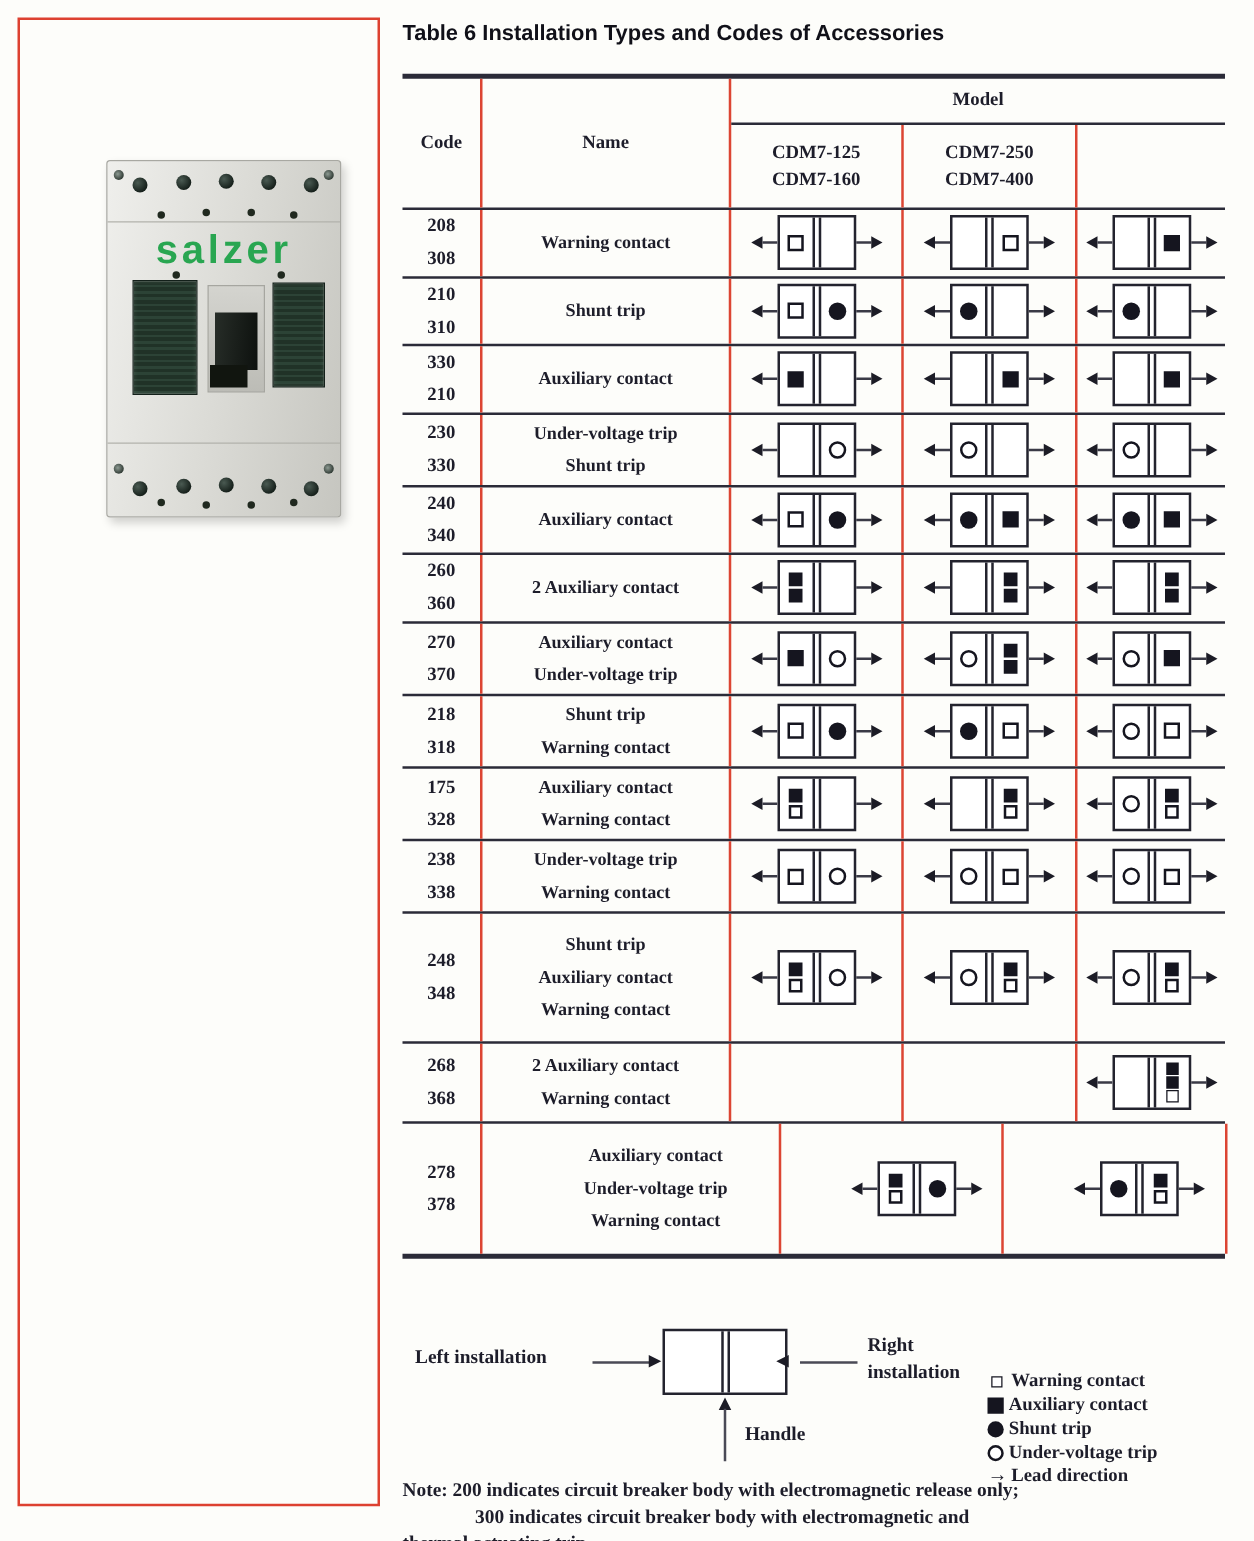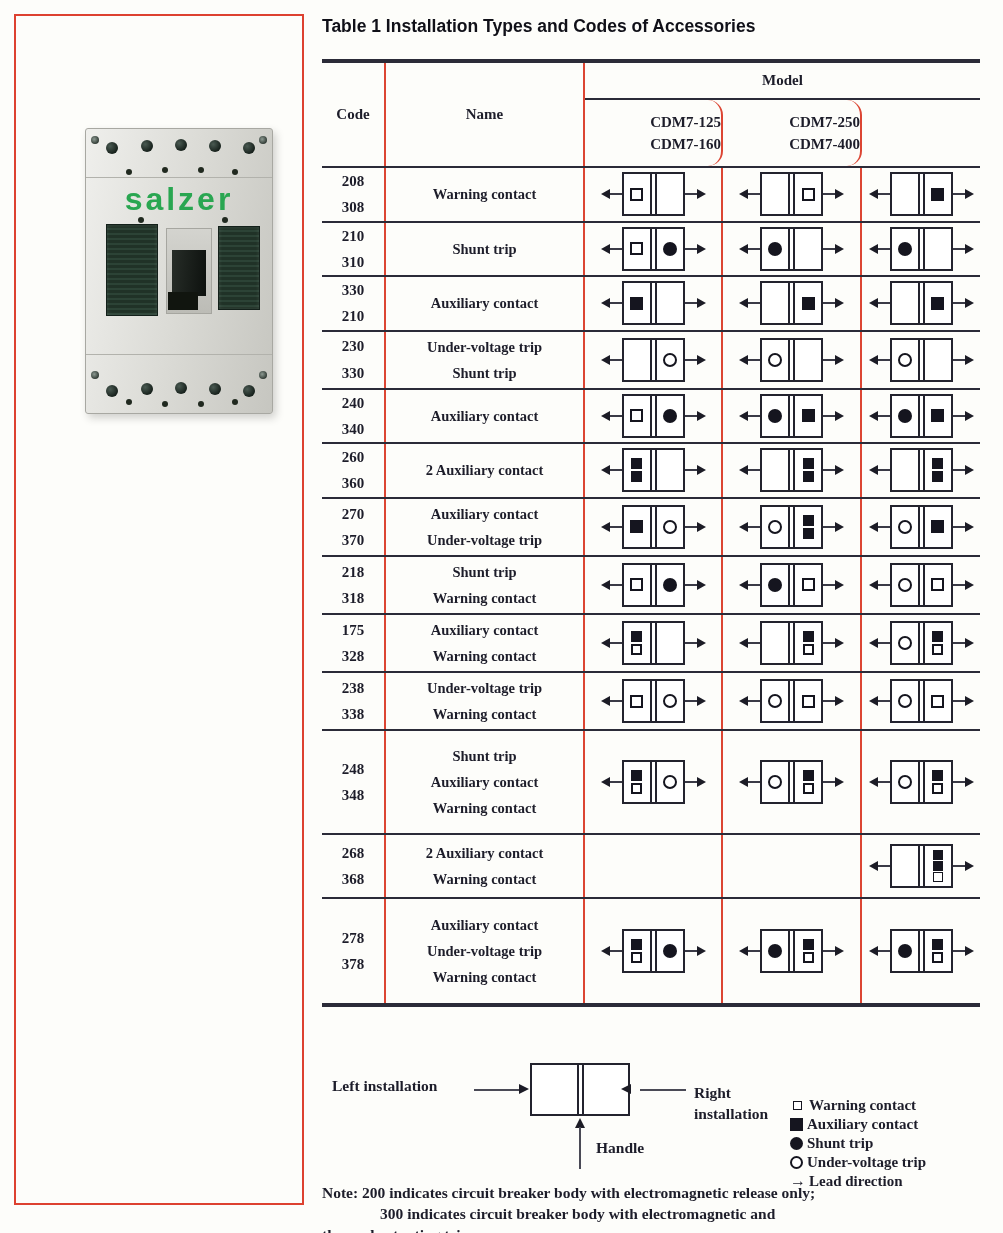--- a/index.html
+++ b/index.html
@@ -43,28 +43,28 @@
   .acc-table { margin-top:22px; width:658px; border-top:4px solid #2b2b38; border-bottom:4px solid #2b2b38; }
   .thead { display:grid; grid-template-columns:64px 199px 138px 139px 118px;
            grid-template-rows:37px 66px; border-bottom:2.5px solid #2b2b38; }
   .th { font-weight:bold; font-size:15px; }
   .th-code { grid-column:1; grid-row:1/3; border-right:2px solid #dc4533;
              display:flex; align-items:center; justify-content:center; }
   .th-name { grid-column:2; grid-row:1/3; border-right:2px solid #dc4533;
              display:flex; align-items:center; justify-content:center; }
   .th-model { grid-column:3/6; grid-row:1; border-bottom:2px solid #2b2b38;
              display:flex; align-items:center; justify-content:center; }
-  .th-m { grid-row:2; text-align:right; padding-top:12px; line-height:1.45;border-radius:15px; }
+  .th-m { grid-row:2; text-align:center; padding-top:12px; line-height:1.45; }
   .th-m.c3 { grid-column:3; border-right:2px solid #dc4533; }
   .th-m.c4 { grid-column:4; border-right:2px solid #dc4533; }
   .th-m.c5 { grid-column:5; }
 
   .trow { display:grid; grid-template-columns:64px 199px 138px 139px 118px;
           border-bottom:2px solid #2b2b38; }
-  .trow:last-child { border-bottom:none; }
+  .trow:last-child { border-bottom:none;gap:40px; }
   .td { display:flex; flex-direction:column; align-items:center; justify-content:center; }
   .td.code { border-right:2px solid #dc4533; font-weight:bold; font-size:15px; line-height:1.75; }
   .td.name { border-right:2px solid #dc4533; font-weight:bold; font-size:14.5px;
              line-height:1.8; text-align:center; padding:2px 6px; }
   .td.dgc { border-right:2px solid #dc4533; }
   .td.dgc.last { border-right:none; }
 
   
   .dg { display:flex; align-items:center; justify-content:center; }
   .dbox { display:flex; align-items:stretch; height:44px; border:2px solid #23232e; background:#fff; }
@@ -81,21 +81,21 @@
   .sym.circ-open   { width:14px; height:14px; border:2px solid #15151f; border-radius:50%; background:#fff; }
   .sym.circ-filled { width:14px; height:14px; background:#15151f; border-radius:50%; }
   .comp.n2 .sym { width:11px; height:11px; }
   .comp.n3 .sym { width:10px; height:10px; border-width:1.5px; }
   .comp.n3 { gap:1px; }
 
   
   .bottom-area { position:relative; margin-top:40px; height:260px; }
   .inst-label { position:absolute; font-weight:bold; font-size:15.5px; }
   .lbl-left { left:10px; top:30px; }
-  .lbl-right { left:372px; top:36px; width:92px; line-height:1.3; }
+  .lbl-right { left:372px; top:20px; width:92px; line-height:1.3; }
   .lbl-handle { left:274px; top:92px; }
   .shaft-h { position:absolute; height:2px; background:#4a4a56; }
   .s1 { left:152px; top:42px; width:46px; }
   .s2 { left:318px; top:42px; width:46px; }
   .ihead { position:absolute; width:0; height:0; border-top:5px solid transparent; border-bottom:5px solid transparent; }
   .ihead.r { left:197px; top:37px; border-left:10px solid #1c1c26; }
   .ihead.l { left:299px; top:37px; border-right:10px solid #1c1c26; }
   .ibox { position:absolute; left:208px; top:16px; width:100px; height:53px;
           border:2px solid #23232e; background:#fff; display:flex; justify-content:center; }
   .ibox .dv { height:100%; }
@@ -154,21 +154,21 @@
         <span class="dotB" style="left:157px;bottom:16px"></span>
         <span class="dotS" style="left:40px;bottom:8px"></span>
         <span class="dotS" style="left:76px;bottom:6px"></span>
         <span class="dotS" style="left:112px;bottom:6px"></span>
         <span class="dotS" style="left:146px;bottom:8px"></span>
       </div>
     </div>
   </aside>
 
   <main class="content">
-    <h1 class="title">Table 1 Installation Types and Codes of Accessories</h1>
+    <h1 class="title">Table 6 Installation Types and Codes of Accessories</h1>
 
     <section class="acc-table">
       <header class="thead">
         <div class="th th-name">Name</div>
         <div class="th th-code">Code</div>
         <div class="th th-model">Model</div>
         <div class="th th-m c3">
           <div>CDM7-125</div>
           <div>CDM7-160</div>
         </div>

